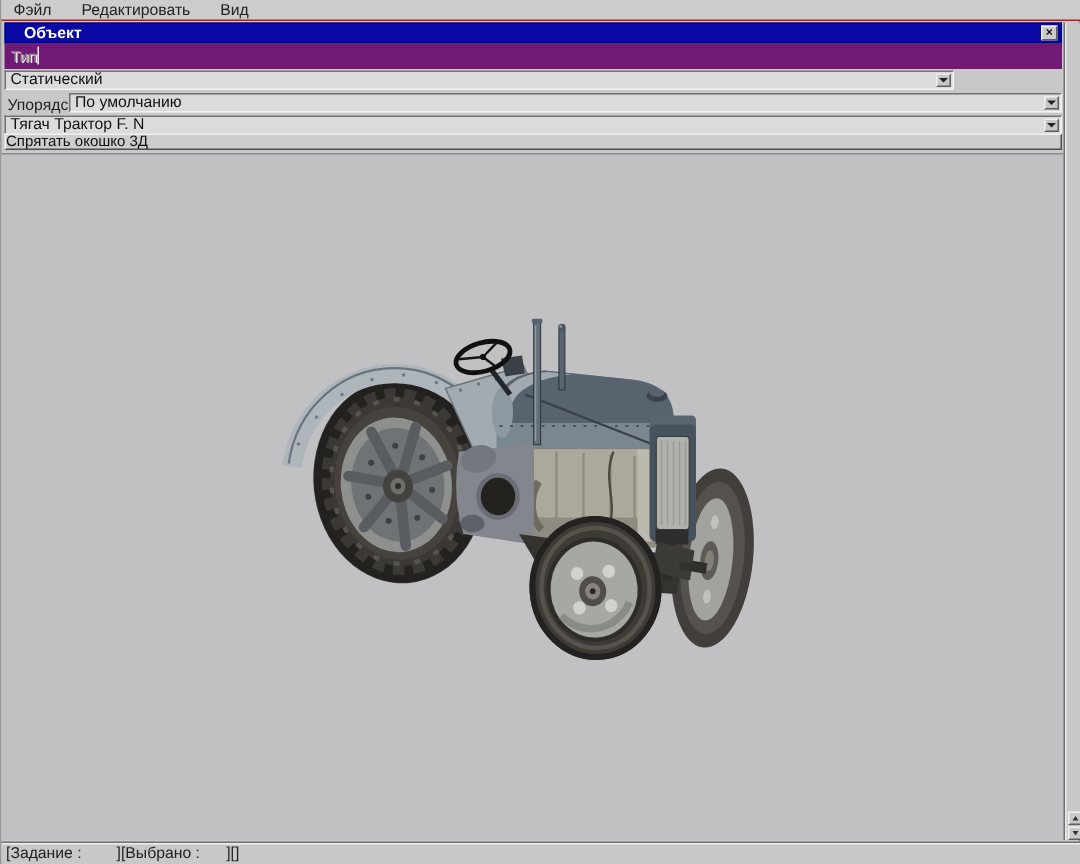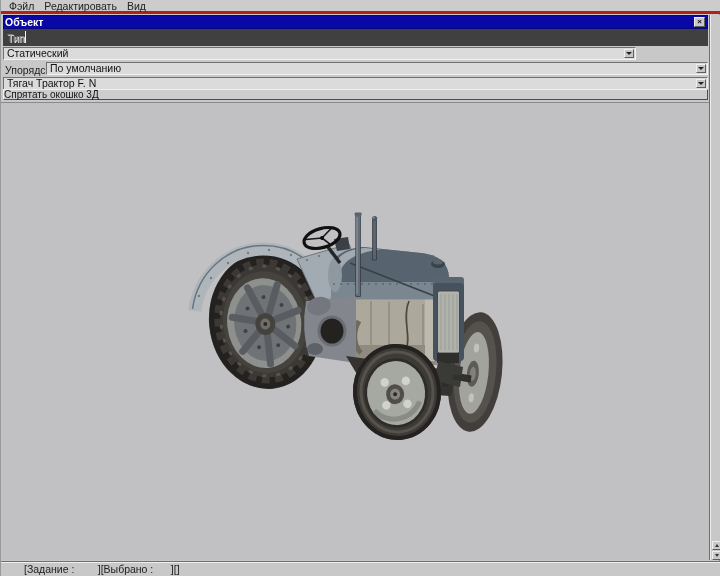--- a/index.html
+++ b/index.html
@@ -7,38 +7,39 @@
   body { font-family:"Liberation Sans", sans-serif; font-size:11px; color:#1a1a1a; }
   #root {
     position:relative; width:720px; height:576px;
     background:#C8C8C8;
     border-left:1px solid #9a9a9a; border-right:1px solid #8f8f8f; border-bottom:1px solid #8f8f8f;
   }
   
   .menubar {
     position:absolute; left:0; top:0; width:720px; height:14px;
     background:#CCCCCC; display:flex; align-items:center; padding-left:3px;
-    border-bottom:3px solid #b91c1c;
+    border-bottom:1px solid #b91c1c;
+    gap:10px;
   }
   .menu-item { padding:0 5px; font-size:10.5px; color:#222; cursor:default; }
   
   .titlebar {
     position:absolute; left:2px; top:15px; width:705px; height:14px;
     background:#0A08A4; color:#FFFFFF; font-weight:bold; font-size:10.5px;
-    display:flex; align-items:center; padding-left:1px;
+    display:flex; align-items:center; padding-left:12px;
     border:1px solid #060684;
   }
   .close-btn {
     position:absolute; right:2px; top:1px; width:11px; height:10px;
     background:#C9C9C9; border:1px solid; border-color:#EFEFEF #5E5E5E #5E5E5E #EFEFEF;
     font-size:8px; font-weight:bold; color:#111; line-height:8px; text-align:center; cursor:default;
   }
   .tabrow {
     position:absolute; left:2px; top:29px; width:705px; height:17px;
-    background:#404040;
+    background:#701a75;
   }
   .tab-label {
     position:absolute; left:4px; top:3px; font-size:10.5px; color:#8F8F8F;
     text-shadow:1px 1px 0 #ECECEC;
   }
   .tab-divider { position:absolute; left:22px; top:2px; width:1px; height:12px; background:#F4F4F4; }
   .combo {
     position:absolute; height:13px; background:#DBDBDB;
     border:1px solid; border-color:#707070 #F2F2F2 #F2F2F2 #707070;
   }
@@ -91,21 +92,21 @@
   }
   .mini-glyph-down {
     width:0;height:0;border-left:2px solid transparent;border-right:2px solid transparent;
     border-top:3px solid #333;
   }
   
   .statusbar {
     position:absolute; left:0; top:561px; width:720px; height:15px;
     background:#C8C8C8; border-top:1px solid #6f6f6f;
     box-shadow:inset 0 1px 0 #EFEFEF;
-    display:flex; align-items:center;padding-left:20px;
+    display:flex; align-items:center;
   }
   .status-text { padding-left:3px; font-size:10.5px; color:#222; white-space:pre; }
 </style>
 </head>
 <body>
 
 <div id="root">
 
   <div class="menubar">
     <span class="menu-item">Фэйл</span>

